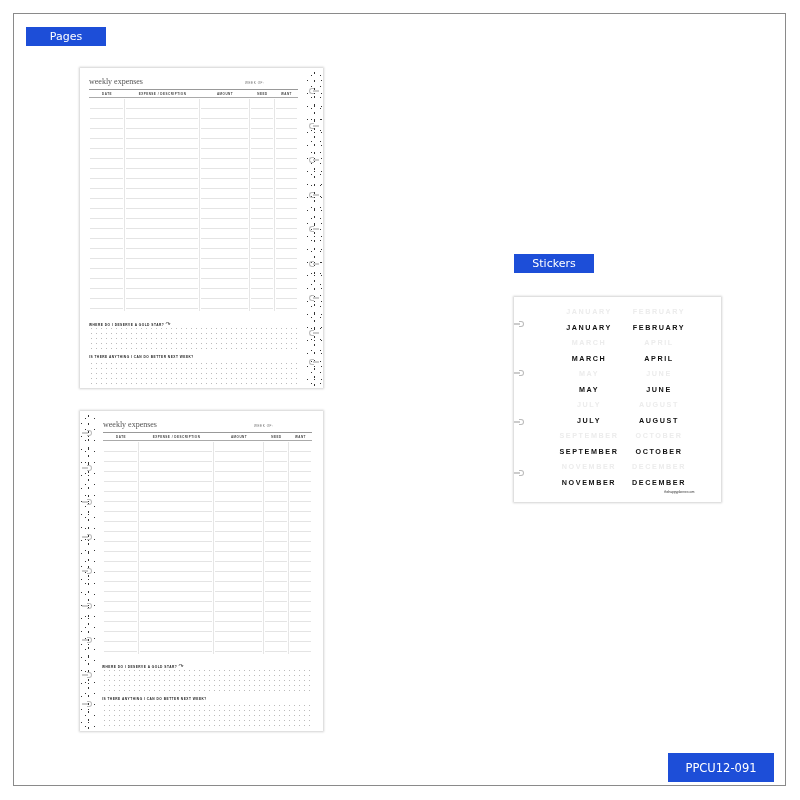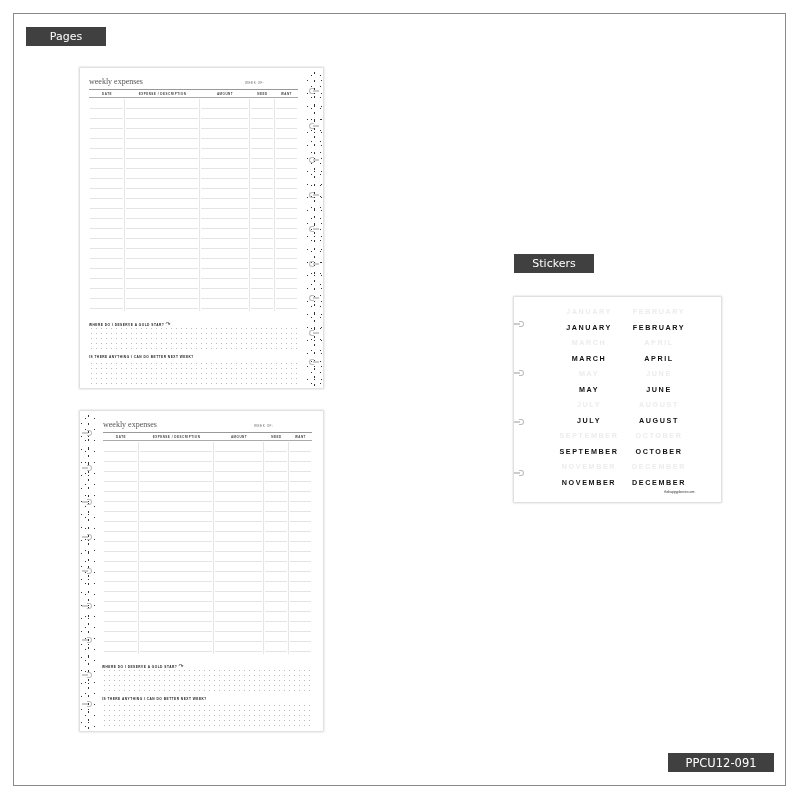--- a/index.html
+++ b/index.html
@@ -1,18 +1,18 @@
 <!DOCTYPE html>
 <html><head>
 <meta charset="utf-8">
 <style>
   html,body{margin:0;padding:0;background:#fff;}
   body{width:800px;height:800px;position:relative;overflow:hidden;font-family:"Liberation Sans",sans-serif;}
   .frame{position:absolute;left:13px;top:13px;width:773px;height:773px;border:1px solid #8a8a8a;box-sizing:border-box;}
-  .label{position:absolute;background:#404040;color:#fff;font-family:"DejaVu Sans",sans-serif;font-size:11px;display:flex;align-items:center;justify-content:center;}
+  .label{position:absolute;background:#1d4ed8;color:#fff;font-family:"DejaVu Sans",sans-serif;font-size:11px;display:flex;align-items:center;justify-content:center;}
   .page{position:absolute;background:#fff;box-shadow:0 0 2px 1px rgba(0,0,0,0.18);overflow:hidden;}
   .title{position:absolute;font-family:"Liberation Serif",serif;font-size:8px;color:#555;}
   .weekof{position:absolute;font-size:3px;letter-spacing:0.6px;color:#666;}
   .thead{position:absolute;height:7px;border-top:1.5px solid #999;border-bottom:1px solid #aaa;display:flex;}
   .thead div{font-size:3px;letter-spacing:0.5px;color:#444;font-weight:bold;display:flex;align-items:center;justify-content:center;}
   .tbody{position:absolute;display:flex;}
   .col{height:100%;box-sizing:border-box;border-right:1px solid #e6e6e6;background-image:repeating-linear-gradient(to bottom,transparent 0,transparent 9px,#e4e4e4 9px,#e4e4e4 10px);background-clip:content-box;padding:0 1px;}
   .col:last-child{border-right:none;}
   .prompt{position:absolute;font-size:3.2px;font-weight:bold;letter-spacing:0.5px;color:#222;}
   .dots{position:absolute;background-image:radial-gradient(circle,#bbb 0.45px,transparent 0.6px);background-size:5px 5px;}
@@ -29,21 +29,21 @@
   .dark{color:#111;}
   .site{position:absolute;font-size:3.2px;color:#333;}
 </style>
 </head>
 <body>
 
 <div class="frame"></div>
 
 <div class="label" style="left:26px;top:27px;width:80px;height:19px;">Pages</div>
 <div class="label" style="left:514px;top:254px;width:80px;height:19px;">Stickers</div>
-<div class="label" style="left:668px;top:753px;width:106px;height:19px;font-size:11.5px;">PPCU12-091</div>
+<div class="label" style="left:668px;top:753px;width:106px;height:29px;font-size:11.5px;">PPCU12-091</div>
 
 <div class="page" id="page1" style="left:80px;top:68px;width:243px;height:320px;">
   <div class="title" style="left:9px;top:9px;">weekly expenses</div>
   <div class="weekof" style="left:165px;top:13px;">WEEK OF:</div>
   <div class="thead" style="left:9px;top:21px;width:209px;">
     <div style="width:36px">DATE</div>
     <div style="width:75px">EXPENSE / DESCRIPTION</div>
     <div style="width:50px">AMOUNT</div>
     <div style="width:25px">NEED</div>
     <div style="width:23px">WANT</div>

